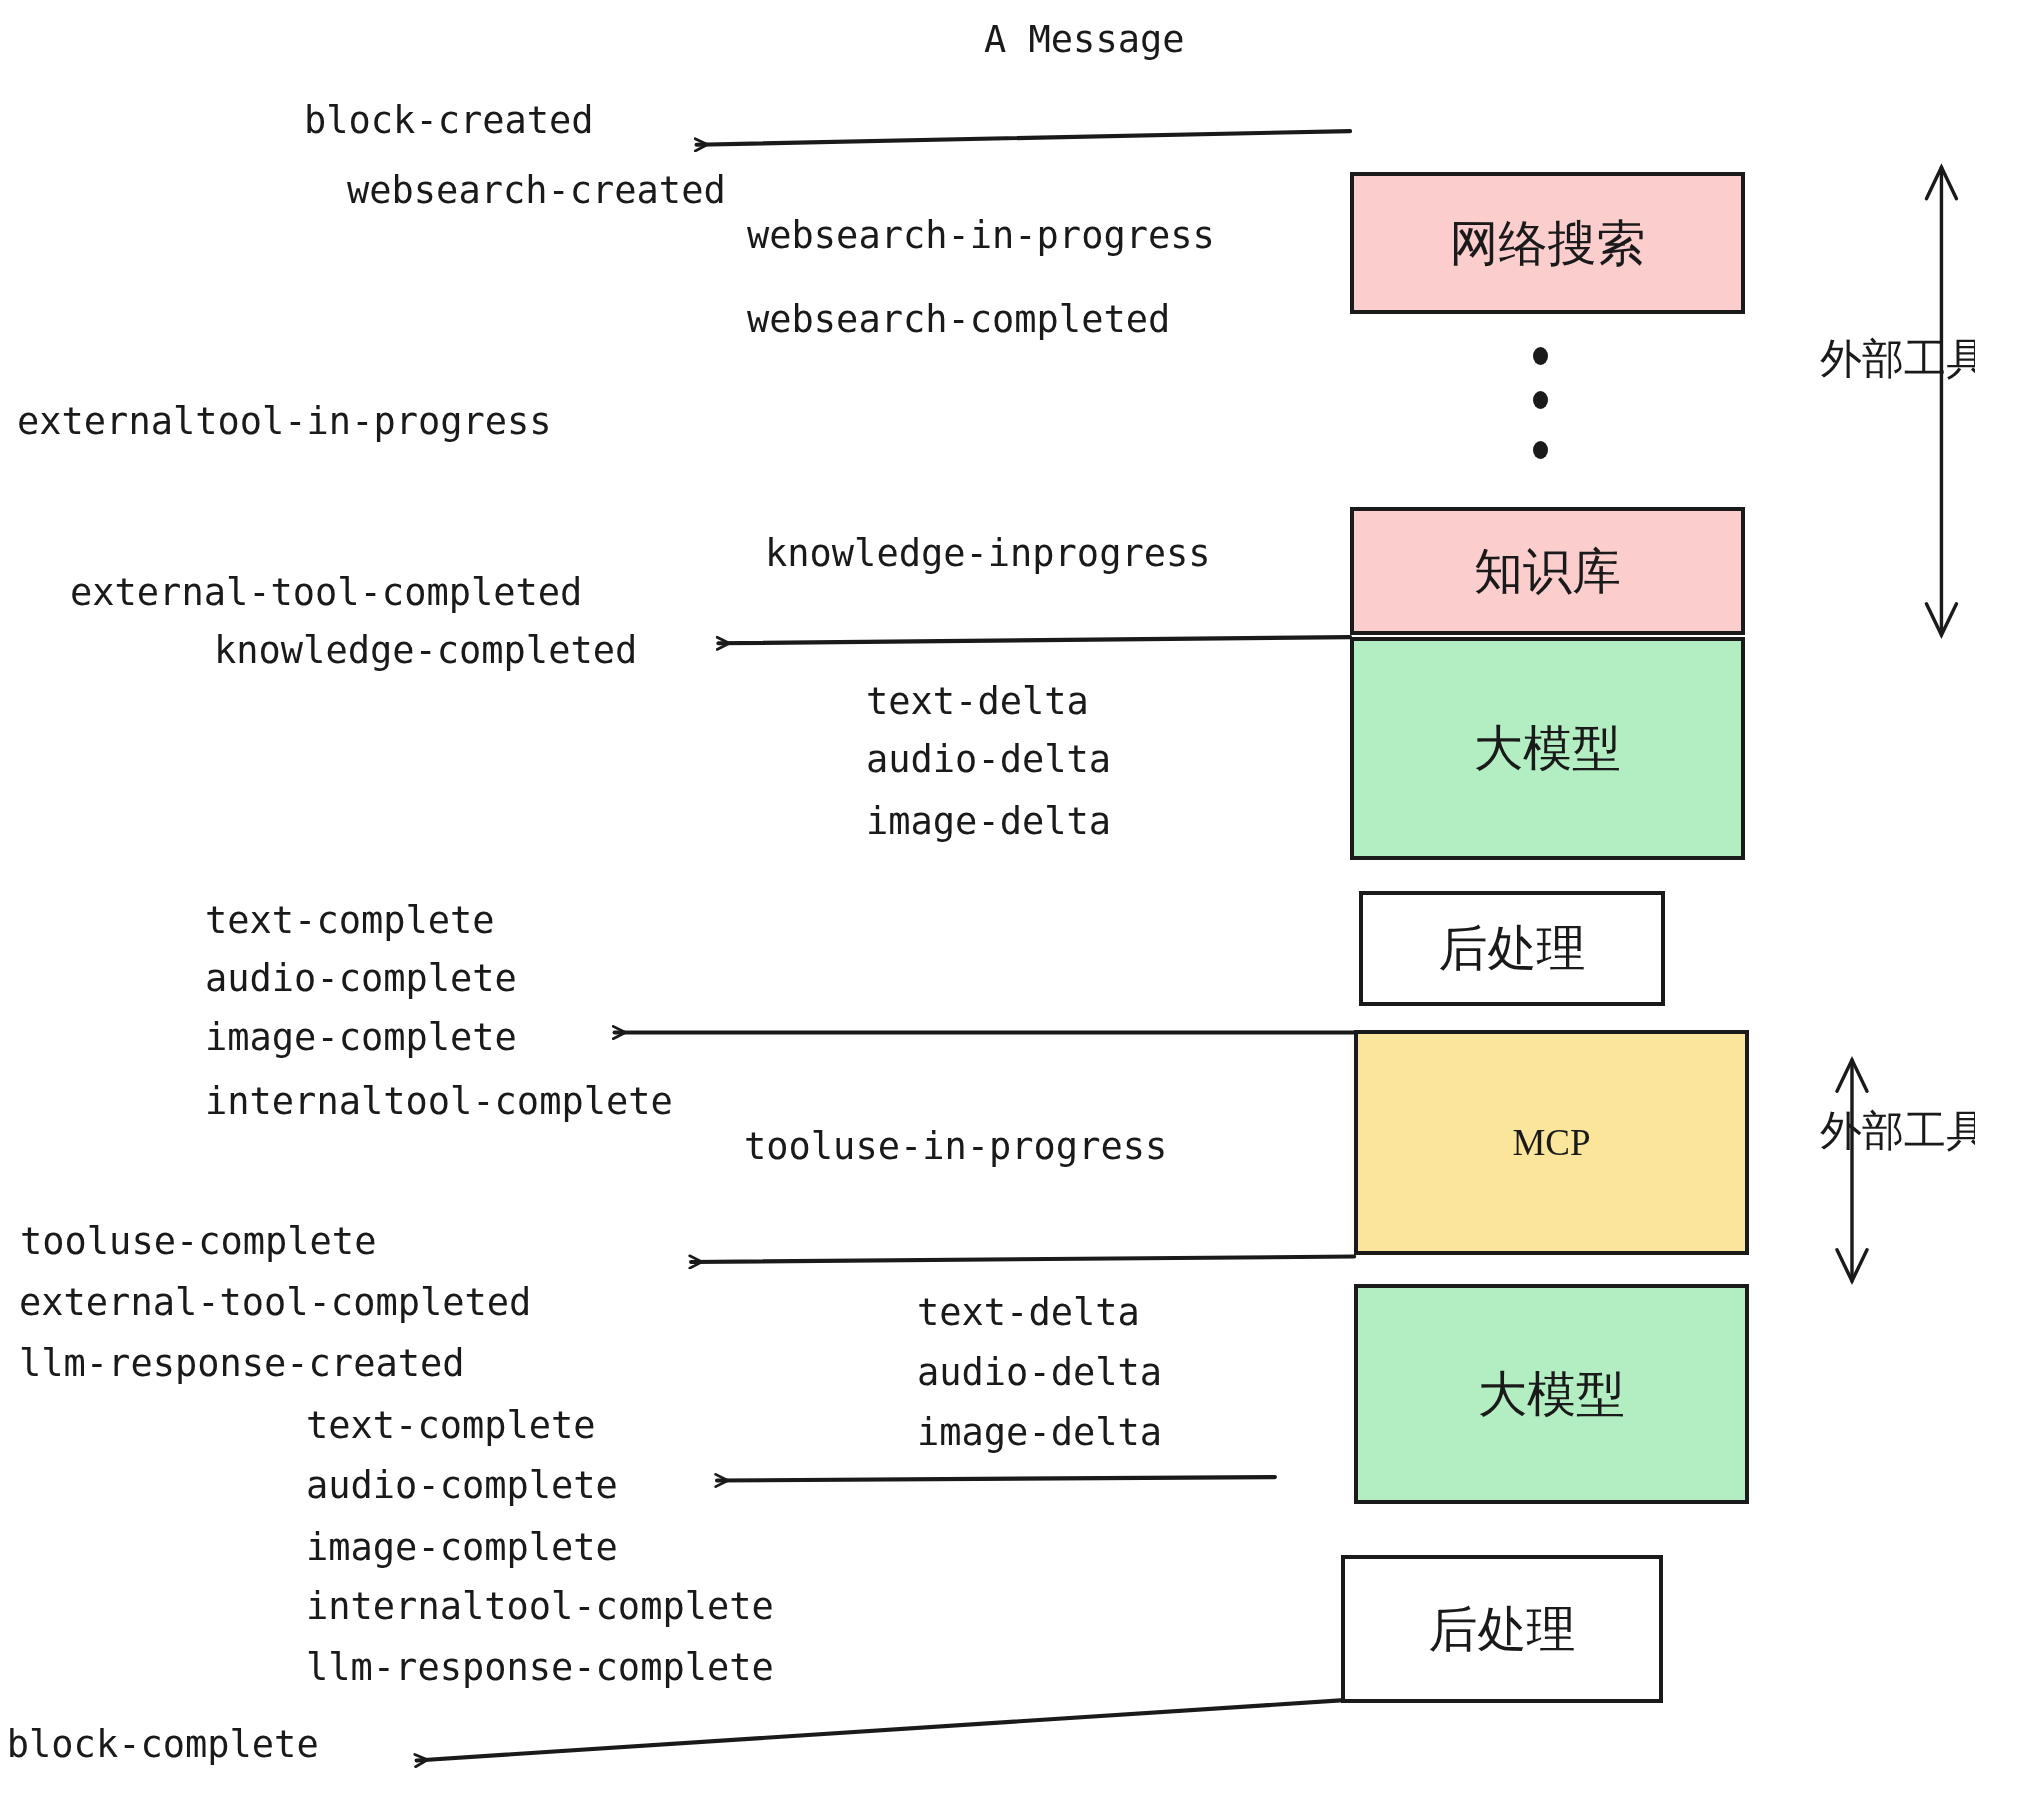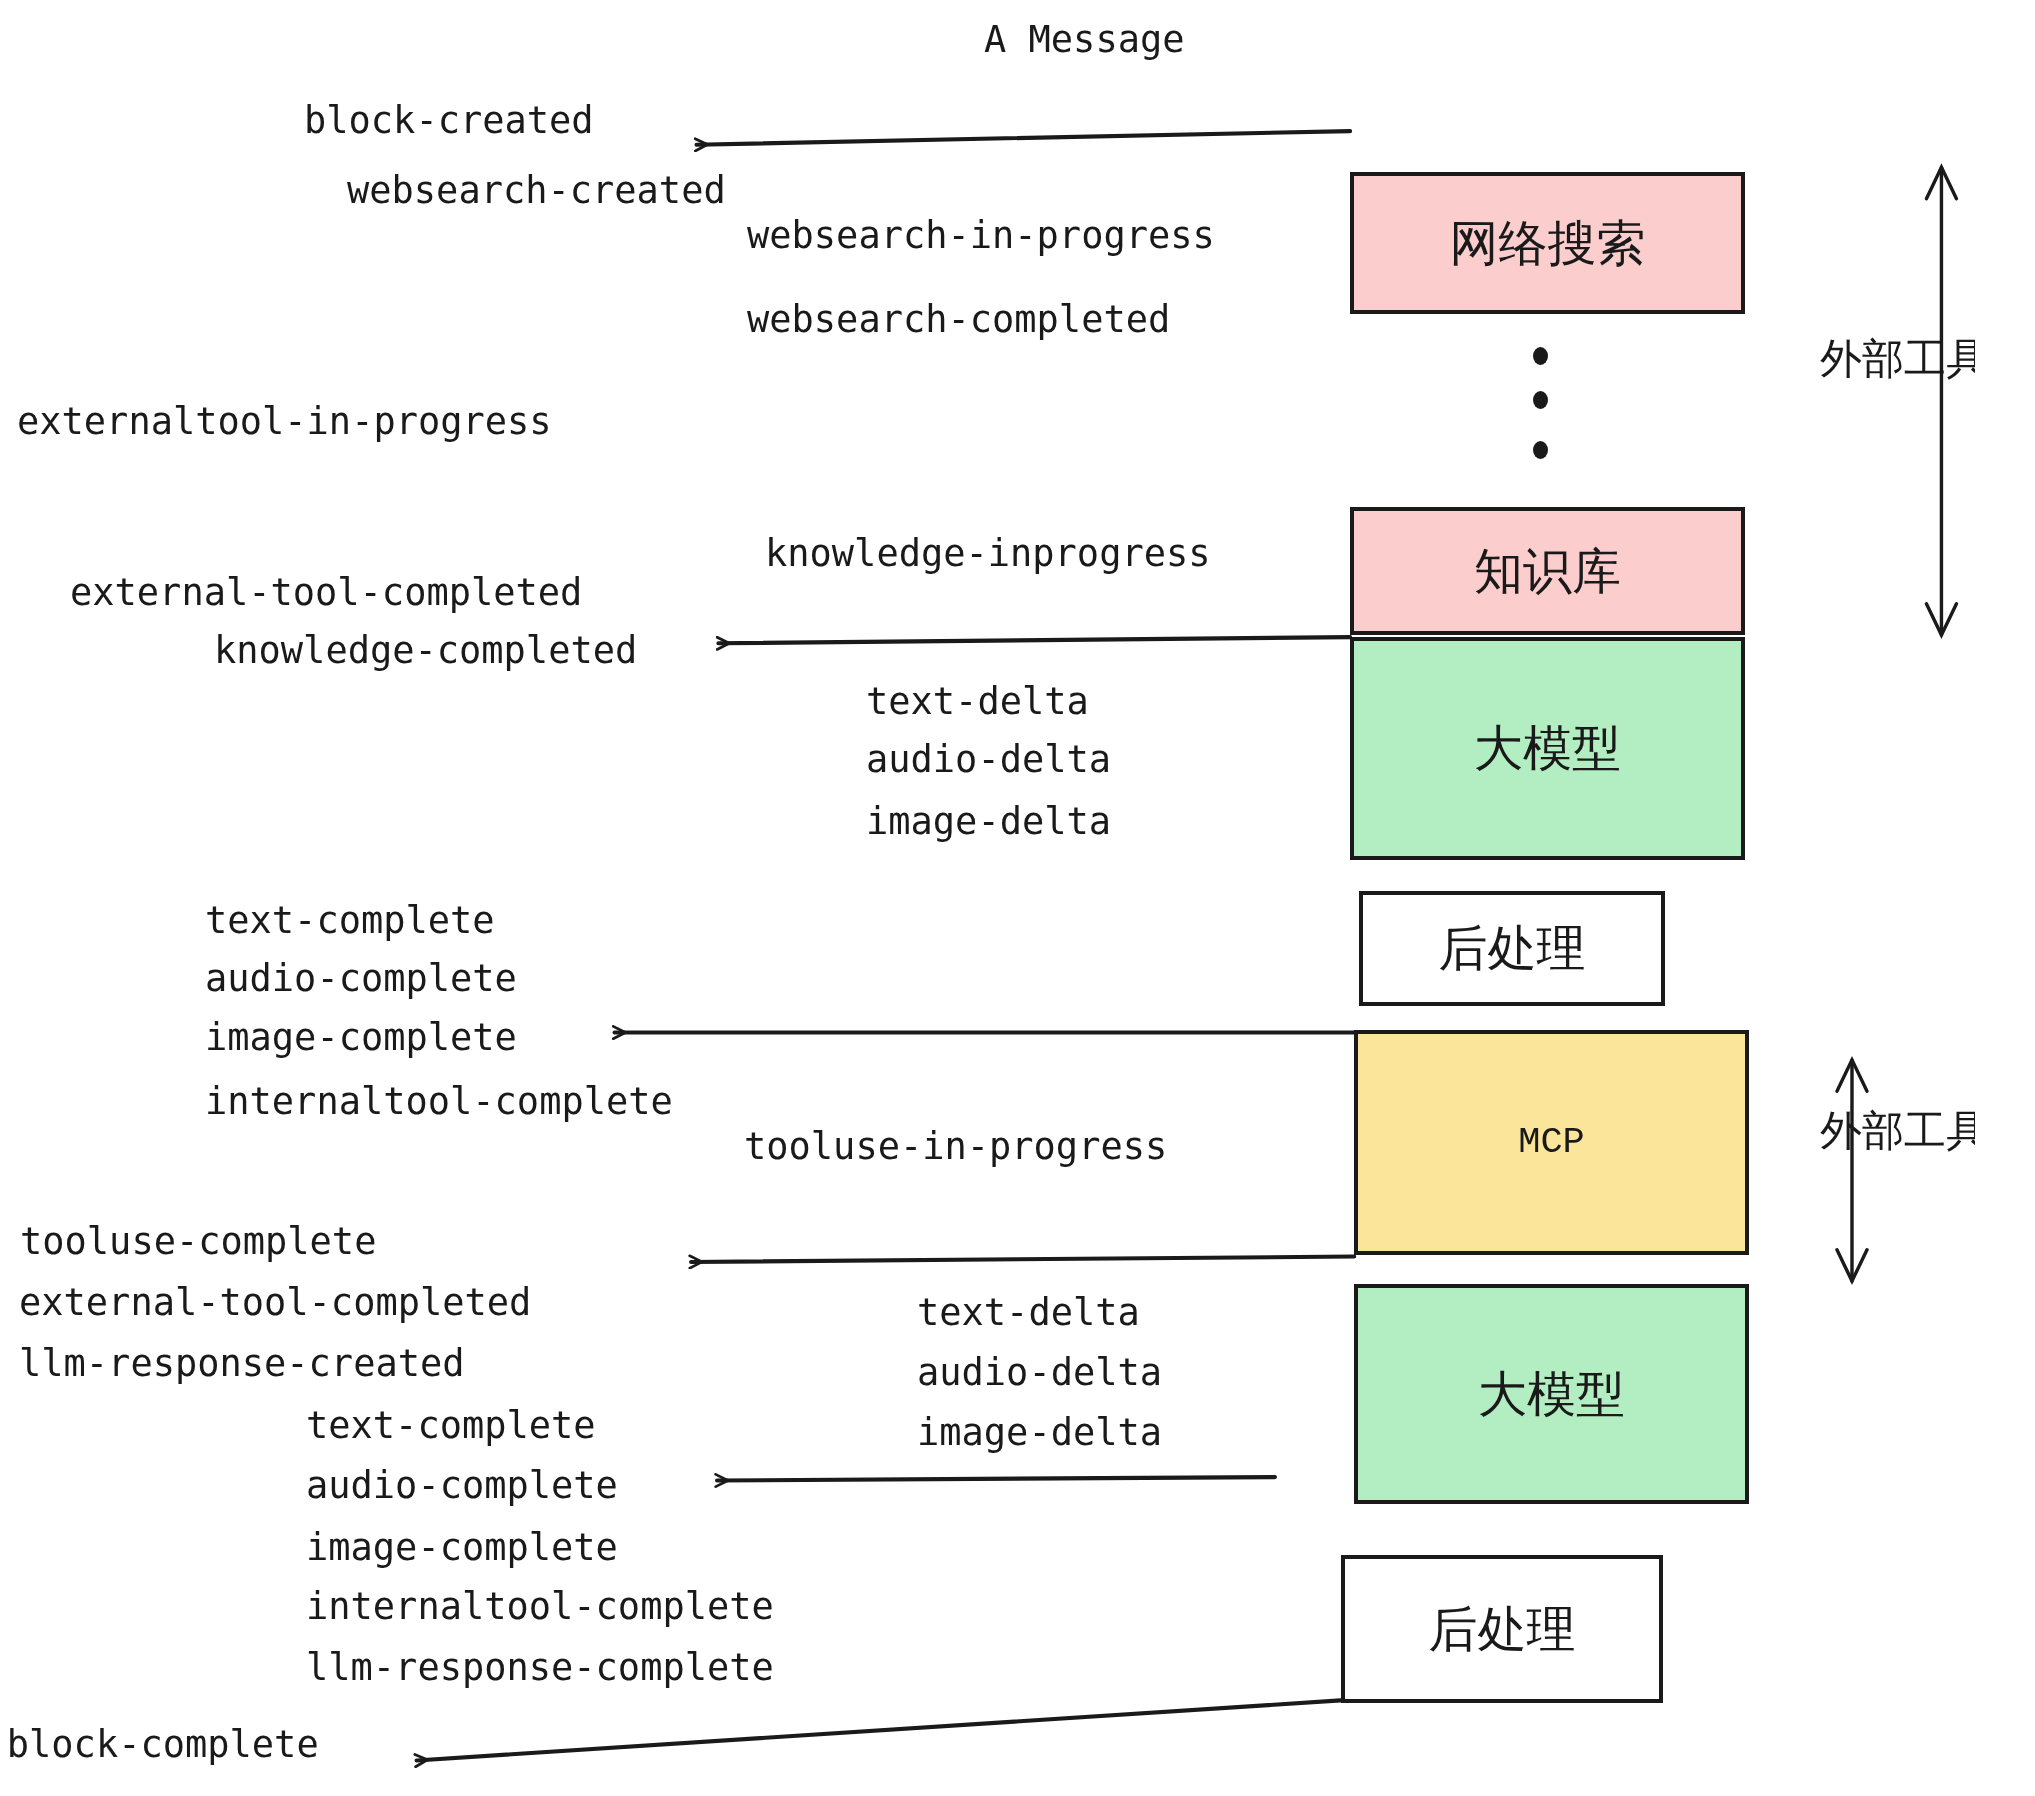--- a/index.html
+++ b/index.html
@@ -49,21 +49,21 @@
     justify-content: center;
   }
   .nodelabel {
     font-family: "DejaVu Sans", "Liberation Sans", sans-serif;
     font-size: 49px;
     color: #1a1a1a;
     white-space: pre;
     line-height: 1;
   }
   .nodelabel.latin {
-    font-family: Liberation Mono, monospace;
+    font-family: Liberation Serif, serif;
     font-size: 37px;
   }
   .grouplabel {
     position: absolute;
     font-family: "DejaVu Sans", "Liberation Sans", sans-serif;
     font-size: 42px;
     color: #1a1a1a;
     white-space: pre;
     line-height: 1;
   }

